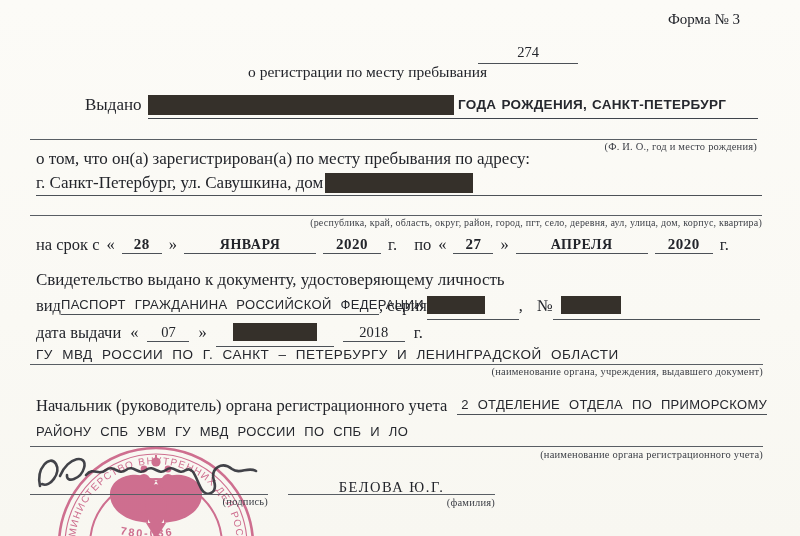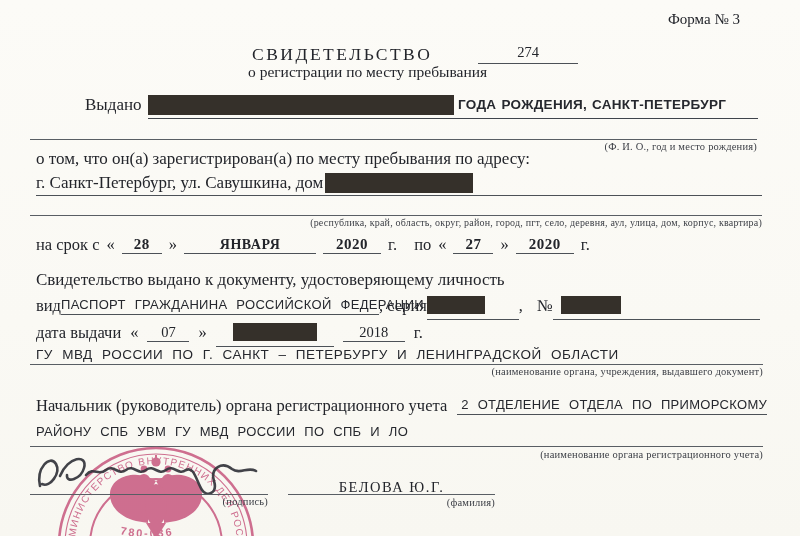--- a/index.html
+++ b/index.html
@@ -21,21 +21,20 @@
   .lbl{font-size:16.5px;}
   .big{font-size:17px;}
 </style>
 </head>
 <body>
 
 <div class="page">
 
   <div class="abs serif" style="left:668px;top:11px;font-size:15px;">Форма № 3</div>
 
-  <div class="abs serif" style="left:252px;top:44px;font-size:17.5px;letter-spacing:2.5px;">СВИДЕТЕЛЬСТВО</div>
   <div class="abs serif ucell" style="left:478px;top:44px;width:100px;height:19px;font-size:14.5px;">274</div>
   <div class="abs serif" style="left:248px;top:63px;font-size:15.5px;">о регистрации по месту пребывания</div>
 
   <div class="abs serif big" style="left:85px;top:95px;">Выдано</div>
   <div class="abs row" style="left:148px;top:92px;right:42px;height:26px;border-bottom:1.6px solid #3f444b;">
     <div class="box" style="width:306px;height:20px;margin-bottom:1px;"></div>
     <div class="cond" style="font-weight:bold;font-size:13.5px;word-spacing:1px;margin-left:4px;margin-bottom:1px;">ГОДА РОЖДЕНИЯ, САНКТ-ПЕТЕРБУРГ</div>
   </div>
   <div class="abs rule" style="left:30px;right:43px;top:139px;"></div>
   <div class="abs cap" style="left:30px;right:43px;top:141px;">(Ф. И. О., год и место рождения)</div>
@@ -53,20 +52,21 @@
     <span>«</span>
     <span class="ucell bval" style="width:40px;">28</span>
     <span>»</span>
     <span class="ucell bval" style="width:132px;font-size:14px;">ЯНВАРЯ</span>
     <span class="ucell bval" style="width:58px;">2020</span>
     <span>г.</span>
     <span style="margin-left:10px;">по</span>
     <span>«</span>
     <span class="ucell bval" style="width:40px;">27</span>
     <span>»</span>
+    <span class="ucell bval" style="width:132px;font-size:14px;">АПРЕЛЯ</span>
     <span class="ucell bval" style="width:58px;">2020</span>
     <span>г.</span>
   </div>
 
   <div class="abs serif big" style="left:36px;top:270px;">Свидетельство выдано к документу, удостоверяющему личность</div>
 
   <div class="abs row" style="left:36px;right:40px;top:293px;height:26px;font-size:16.5px;">
     <span>вид</span>
     <span class="ucell cond" style="width:318px;padding-bottom:2px;">ПАСПОРТ ГРАЖДАНИНА РОССИЙСКОЙ ФЕДЕРАЦИИ</span>
     <span>, серия</span>

